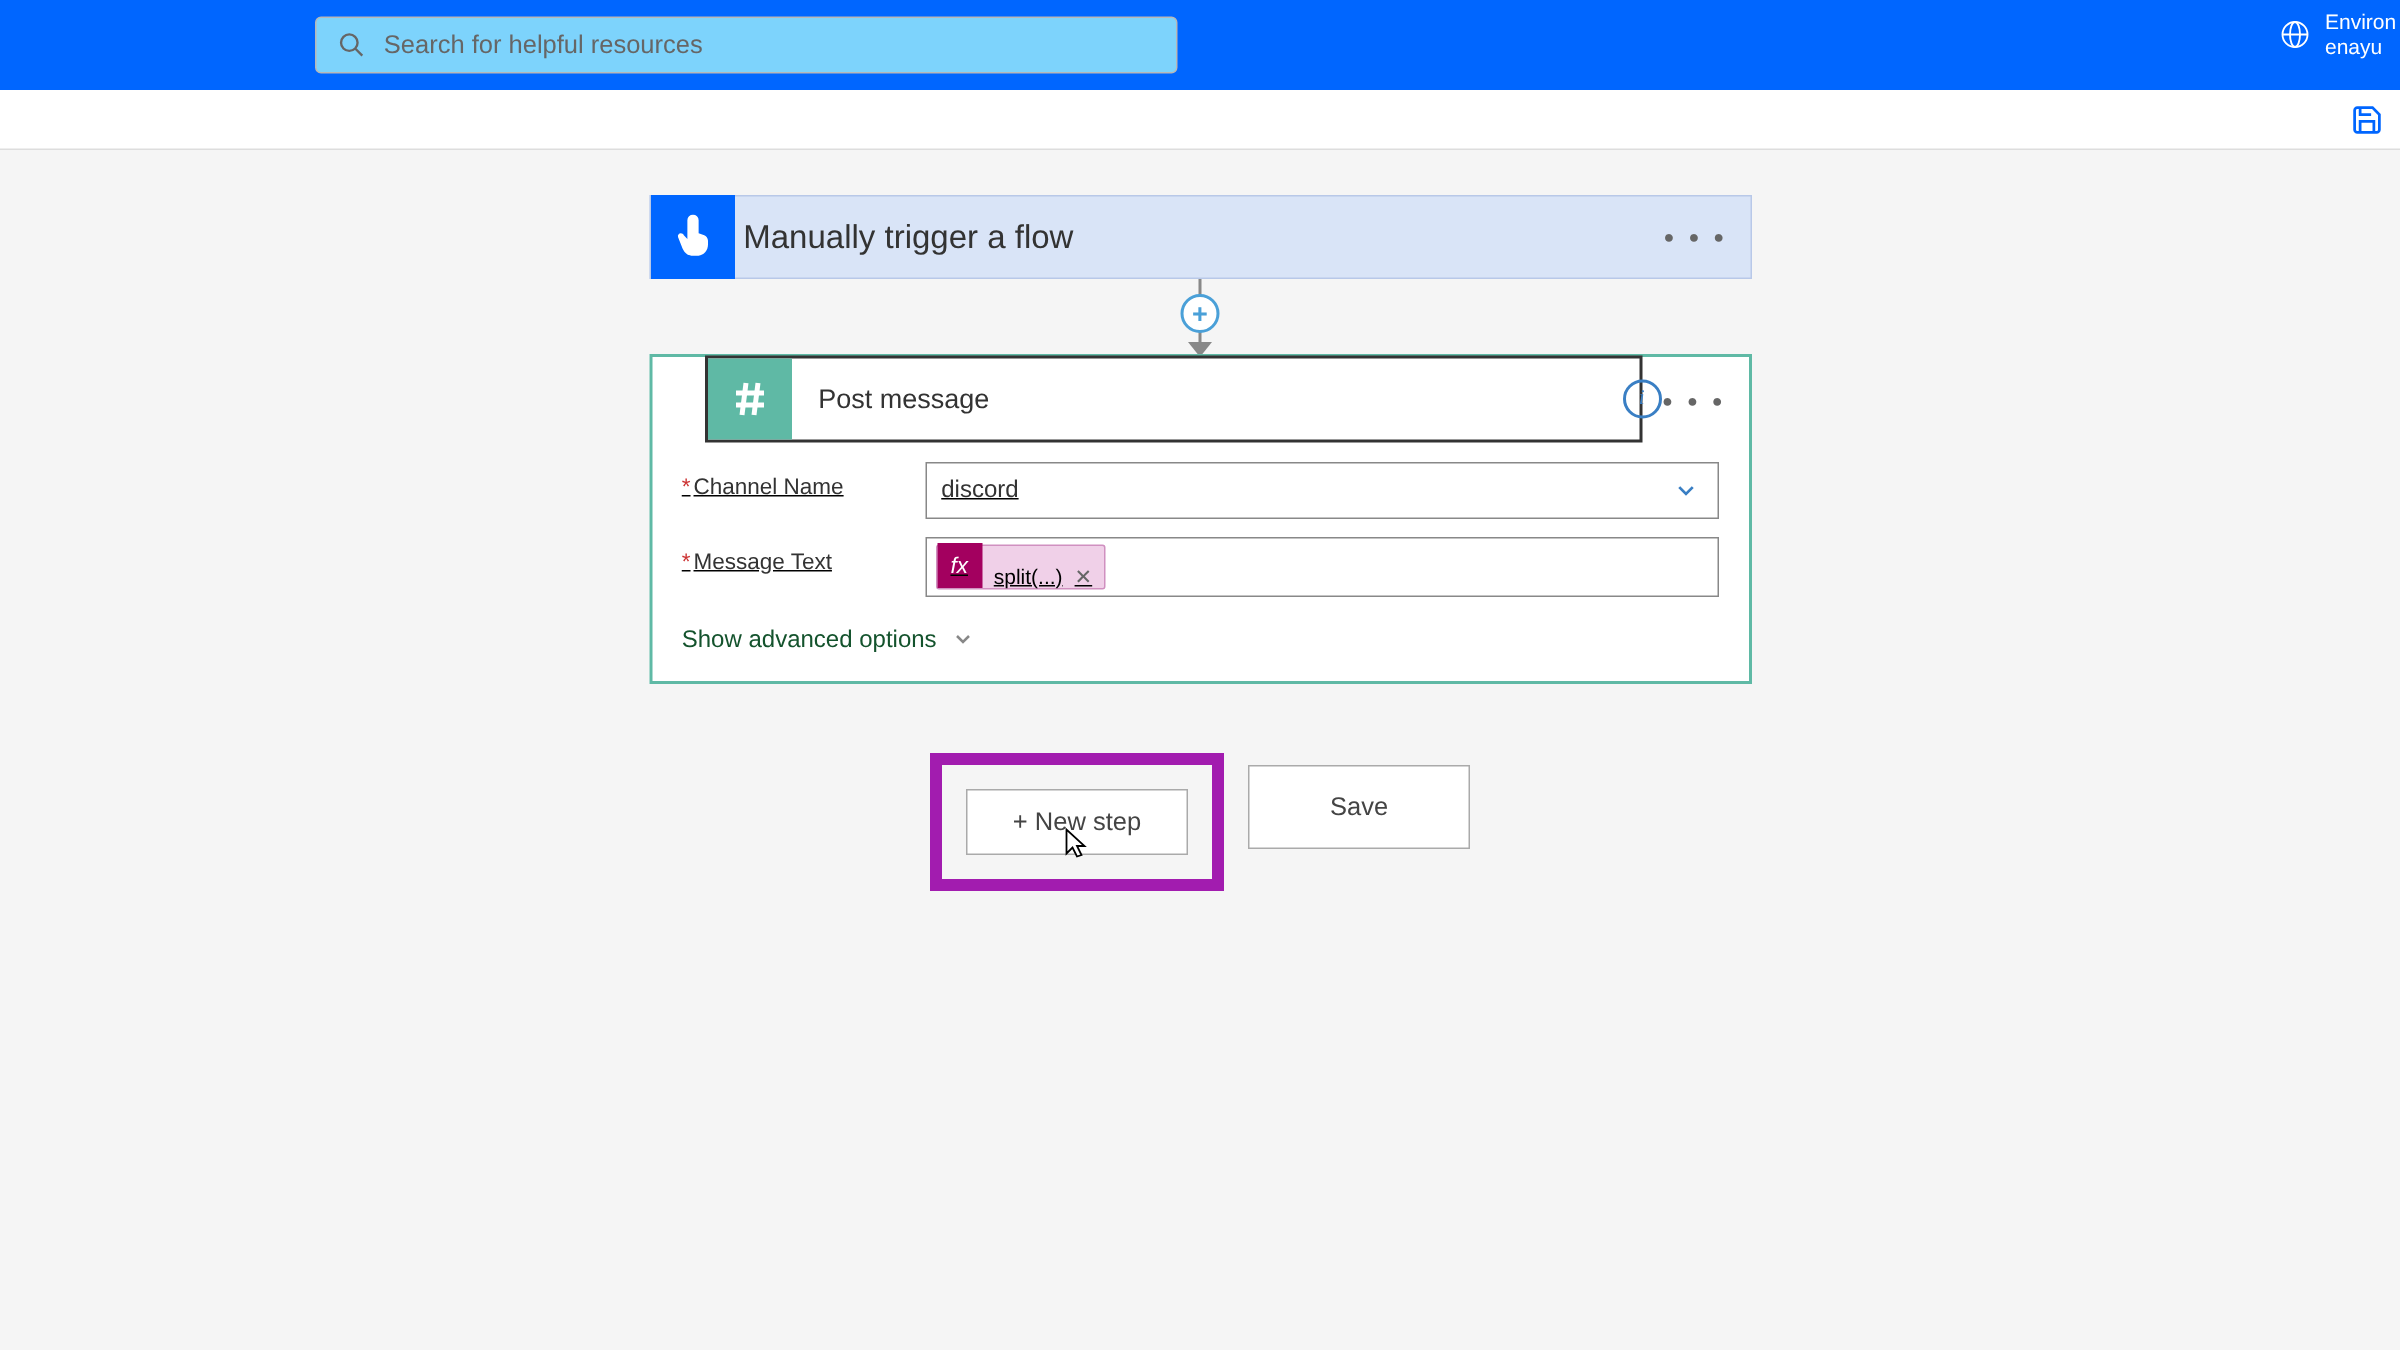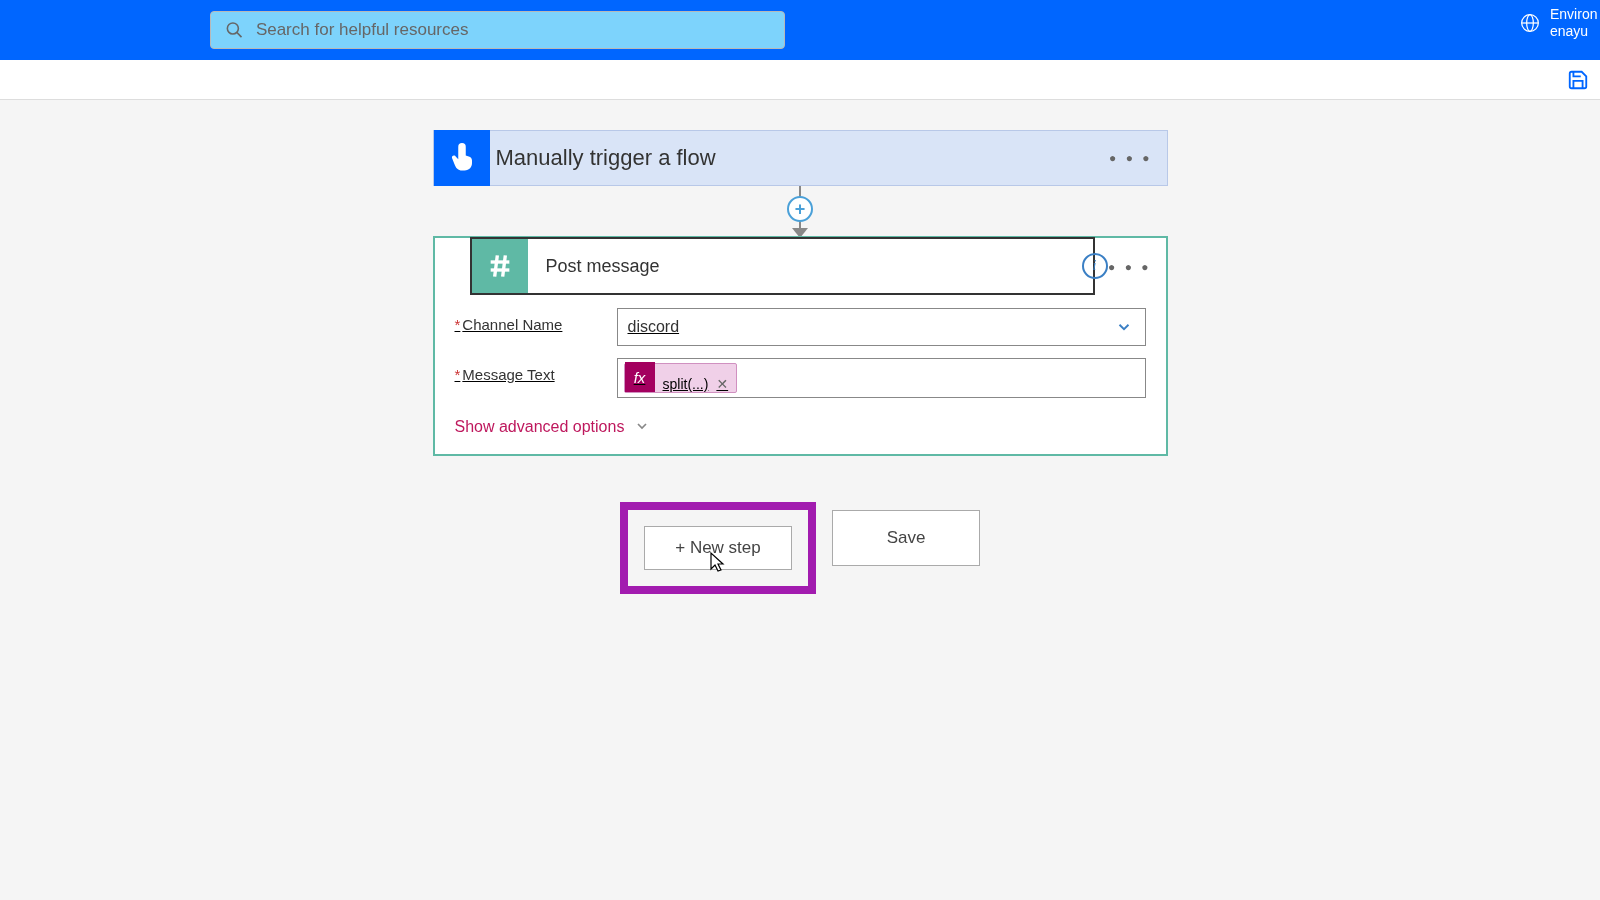--- a/index.html
+++ b/index.html
@@ -267,21 +267,21 @@
   }
   .token-x {
     margin-left: 8px;
     color: #666;
     cursor: pointer;
     font-size: 14px;
   }
   .adv-link {
     display: inline-flex;
     align-items: flex-start;
-    color: #be185d;
+    color: #14532d;
     font-size: 16px;
     margin-top: 8px;
     cursor: pointer;
   }
   .adv-chevron { margin-left: 10px; color: #888; }
   .button-row {
     display: flex;
     justify-content: center;
     gap: 16px;
     margin-top: 46px;

